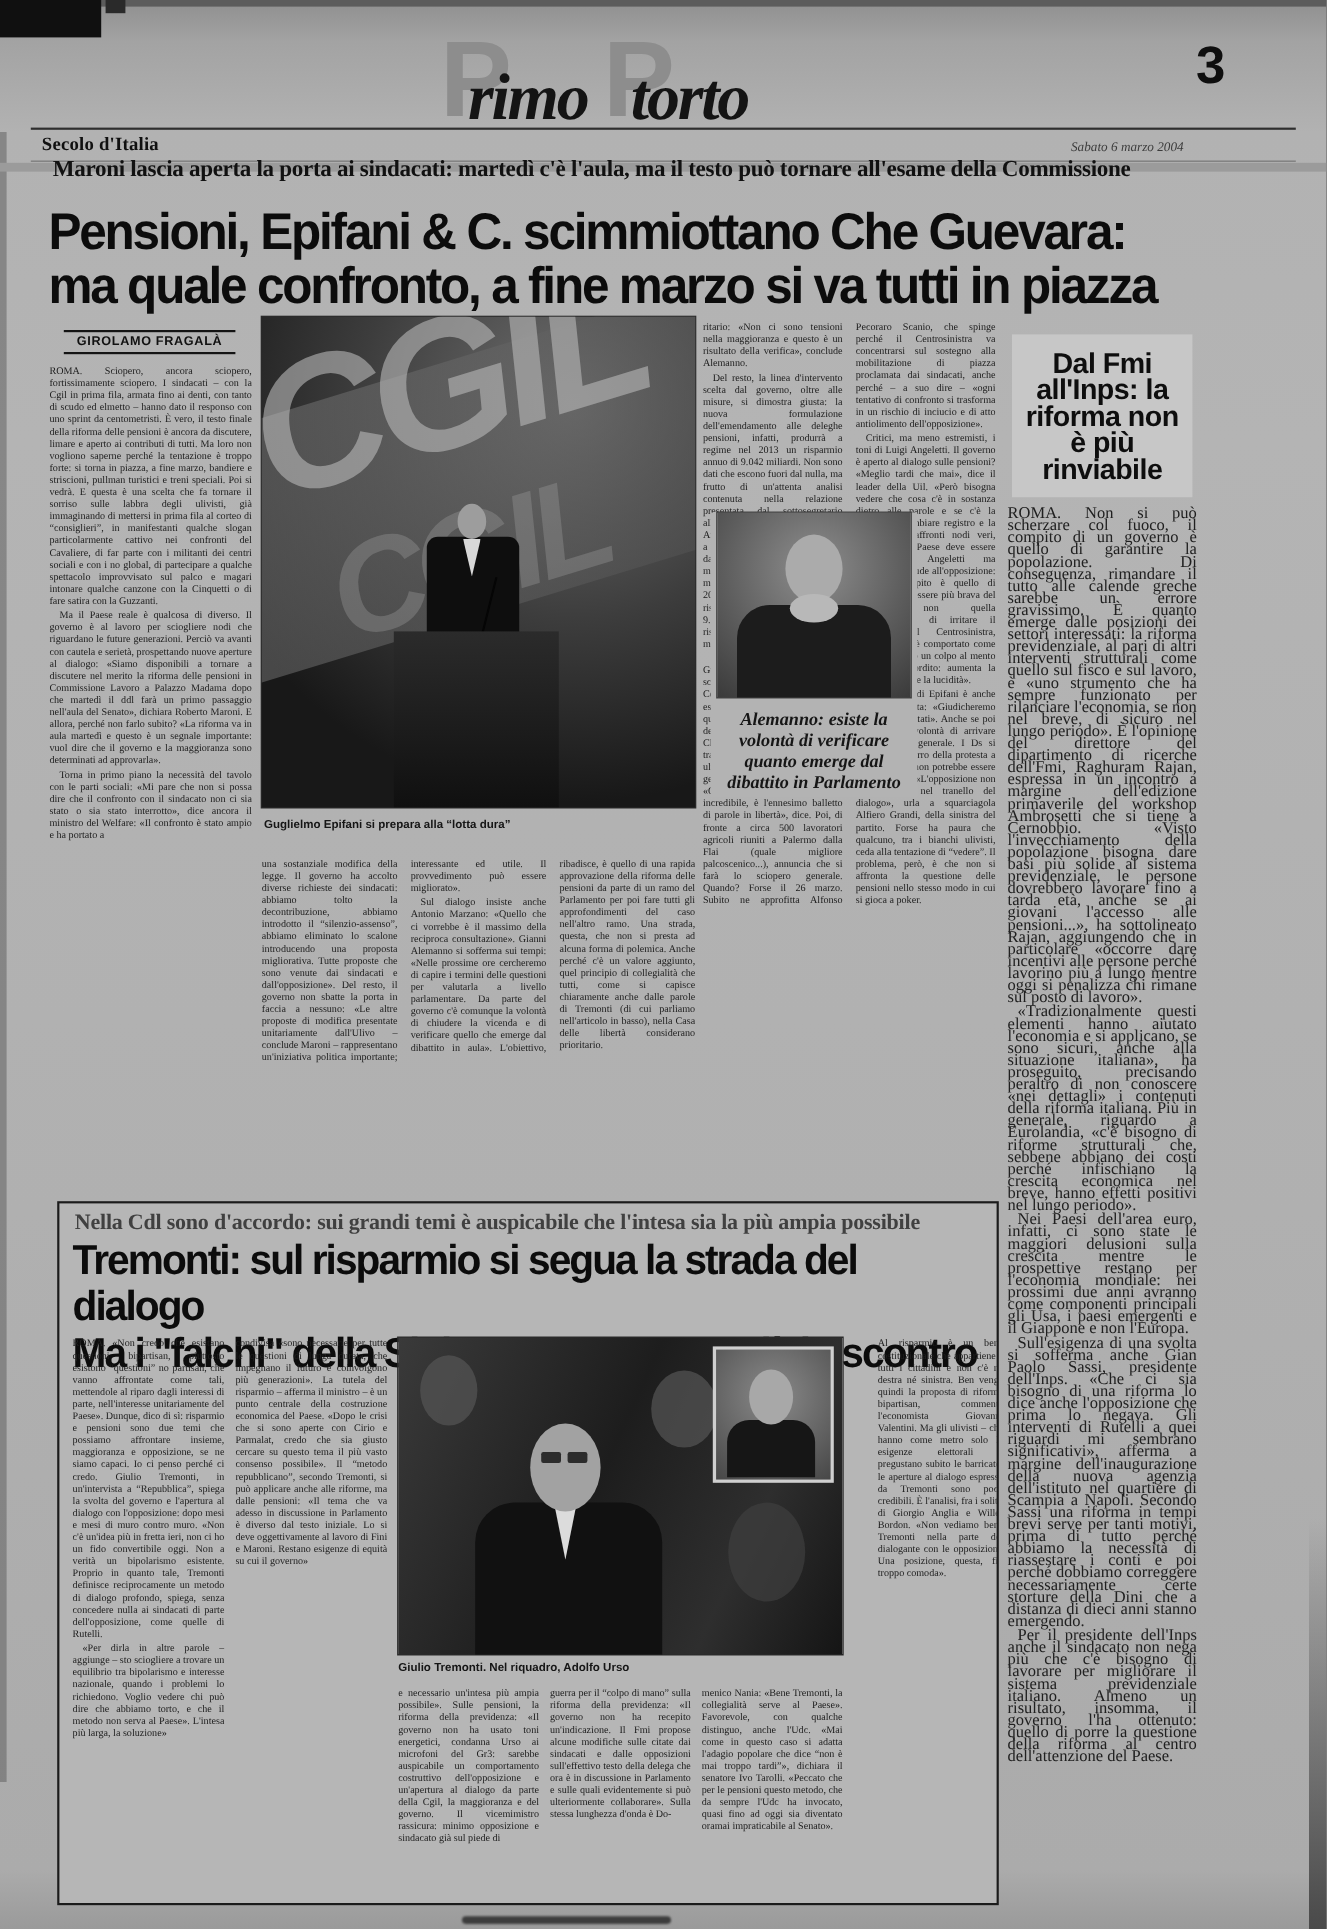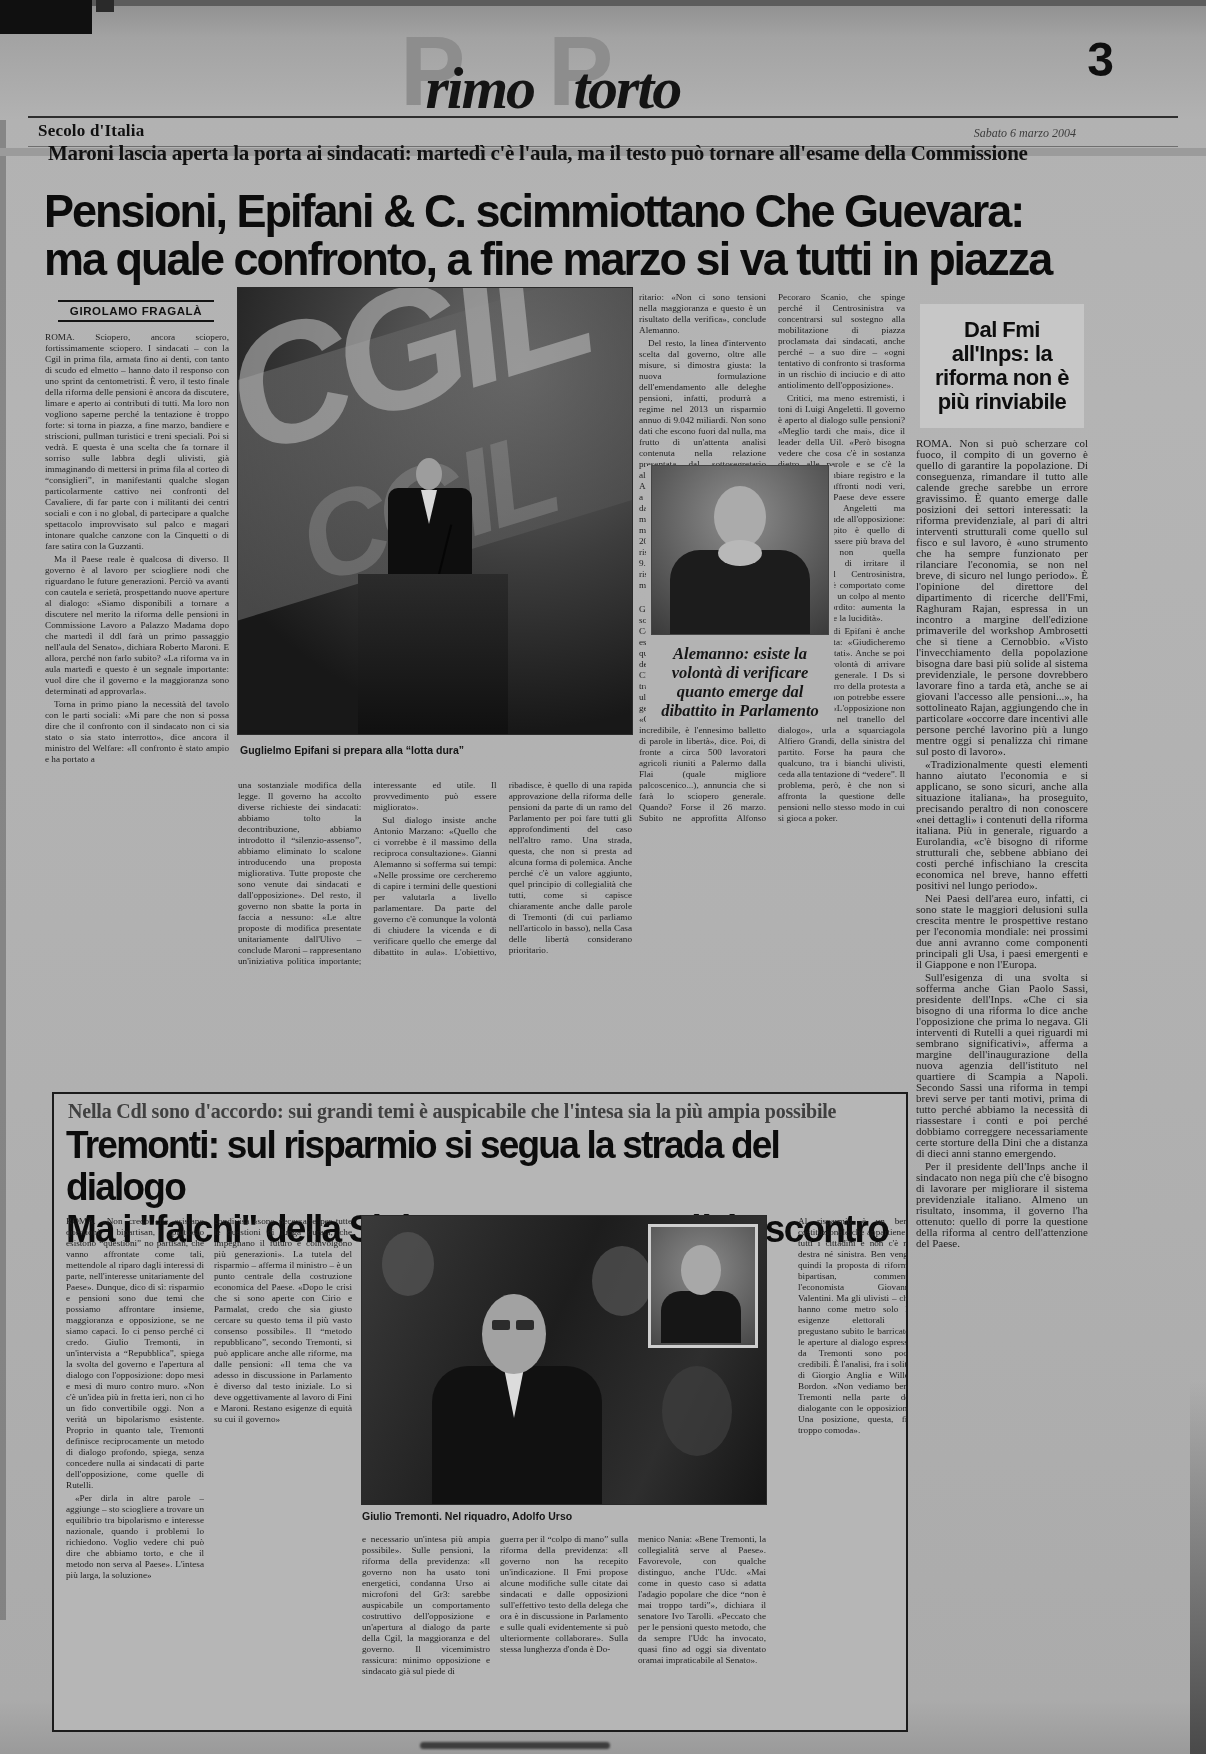--- a/index.html
+++ b/index.html
@@ -52,22 +52,22 @@
   .inset{position:absolute;left:646px;top:466px;width:188px;background:#b3b3b3;z-index:3;padding-bottom:4px;}
   .photo-alemanno{width:176px;height:168px;margin:0 auto;overflow:hidden;position:relative;
     background:radial-gradient(circle at 50% 30%,#8e8e8e 0%,#5e5e5e 55%,#3a3a3a 100%);box-shadow:0 0 0 1px #444;}
   .al-head{position:absolute;left:62px;top:20px;width:52px;height:62px;border-radius:50%;background:#ababab;}
   .al-hands{position:absolute;left:66px;top:74px;width:44px;height:26px;border-radius:50%;background:#b8b8b8;}
   .al-suit{position:absolute;left:18px;top:84px;width:140px;height:90px;border-radius:30px 30px 0 0;background:#1c1c1c;}
   .pullquote{margin:10px 2px 0;font-style:italic;font-weight:bold;font-size:16.5px;line-height:19px;text-align:center;color:#161616;}
   
   .sidebar{position:absolute;left:912px;top:300px;width:180px;height:1432px;overflow:hidden;}
   .sidebar-head{margin:4px 8px 10px;background:#c7c7c7;padding:14px 6px;text-align:center;
-    font-family:"Liberation Sans",sans-serif;font-weight:bold;font-size:22px;line-height:24px;letter-spacing:-.5px;color:#0e0e0e;}
-  .sidebar-body{font-size:11px;line-height:11px;text-align:justify;color:#202020;padding:0 4px;}
+    font-family:"Liberation Sans",sans-serif;font-weight:bold;font-size:26px;line-height:24px;letter-spacing:-.5px;color:#0e0e0e;}
+  .sidebar-body{font-size:15px;line-height:11px;text-align:justify;color:#202020;padding:0 4px;}
   .sidebar-body p{margin:0 0 2px;text-indent:9px;}
   .sidebar-body p:first-child{text-indent:0;}
   
   .art2{position:absolute;left:52px;top:1092px;width:852px;height:636px;border:2px solid #1b1b1b;background:#b6b6b6;overflow:hidden;}
   .art2-kicker{position:absolute;left:14px;top:6px;width:824px;font-weight:bold;font-size:20px;letter-spacing:-.2px;color:#404040;}
   .art2-headline{position:absolute;left:12px;top:30px;width:830px;font-family:"Liberation Sans",sans-serif;font-weight:bold;
     font-size:37px;line-height:41px;letter-spacing:-1.8px;color:#0c0c0c;transform:scaleY(1.03);transform-origin:top left;}
   .colT1{left:12px;top:122px;width:138px;height:492px;}
   .colT2{left:160px;top:122px;width:138px;height:492px;}
   .colT3{left:308px;top:440px;width:128px;height:172px;}

